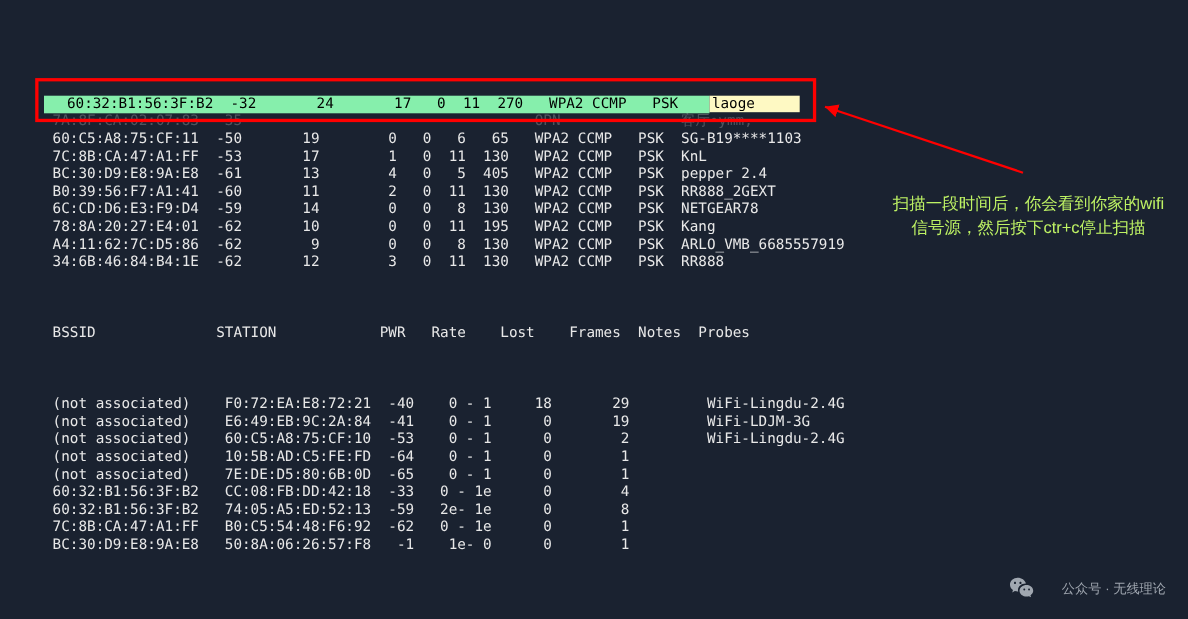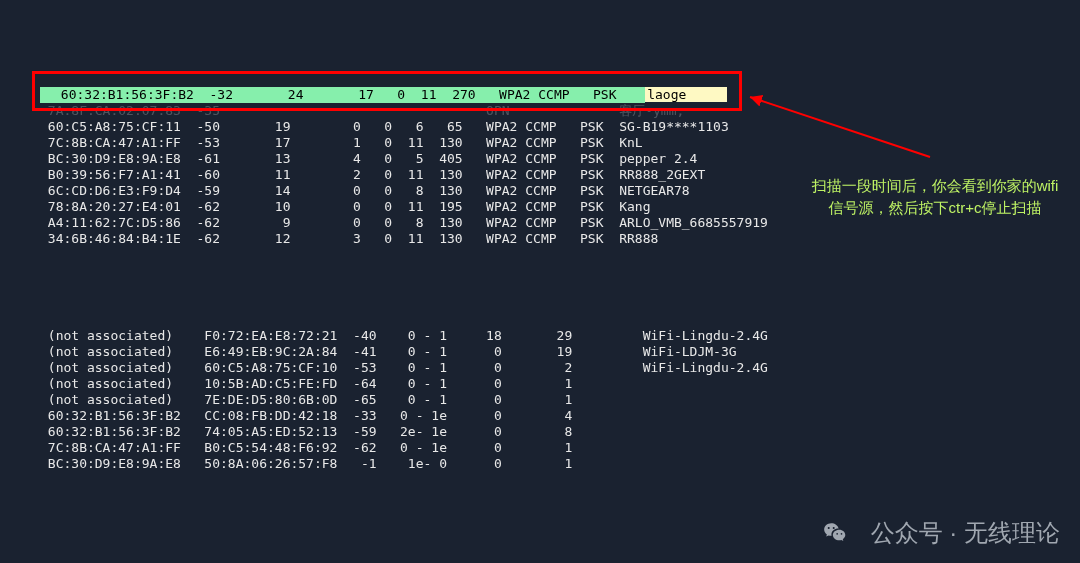--- a/index.html
+++ b/index.html
@@ -51,21 +51,21 @@
     width: 250px;
     white-space: normal;
     text-align: center;
   }
   .watermark {
     position: absolute;
     right: 20px;
     bottom: 14px;
     color: #a0a7b0;
     font-family: "Microsoft YaHei", SimHei, sans-serif;
-    font-size: 24px;
+    font-size: 12px;
     display: flex;
     align-items: center;
     gap: 22px;
   }
   .wm-icon {
     width: 28px; height: 28px;
     display: inline-flex; align-items: center; justify-content: center;
   }
   .essid-cell {
     background:#fef9c3;
@@ -74,20 +74,21 @@
   }
 </style>
 </head>
 <body>
 
 <div class="terminal">
 <div class="line"></div>
 <div class="line"></div>
 <div id="ap-body"><div class="line"><span class="hl-row"> 60:32:B1:56:3F:B2  -32       24       17   0  11  270   WPA2 CCMP   PSK  </span><span class="essid-cell">laoge     </span></div><div class="line" style="opacity: 0.25;"> 7A:8F:CA:02:07:83  -35                                  OPN              客厅•ymm,</div><div class="line"> 60:C5:A8:75:CF:11  -50       19        0   0   6   65   WPA2 CCMP   PSK  SG-B19****1103</div><div class="line"> 7C:8B:CA:47:A1:FF  -53       17        1   0  11  130   WPA2 CCMP   PSK  KnL</div><div class="line"> BC:30:D9:E8:9A:E8  -61       13        4   0   5  405   WPA2 CCMP   PSK  pepper 2.4</div><div class="line"> B0:39:56:F7:A1:41  -60       11        2   0  11  130   WPA2 CCMP   PSK  RR888_2GEXT</div><div class="line"> 6C:CD:D6:E3:F9:D4  -59       14        0   0   8  130   WPA2 CCMP   PSK  NETGEAR78</div><div class="line"> 78:8A:20:27:E4:01  -62       10        0   0  11  195   WPA2 CCMP   PSK  Kang</div><div class="line"> A4:11:62:7C:D5:86  -62        9        0   0   8  130   WPA2 CCMP   PSK  ARLO_VMB_6685557919</div><div class="line"> 34:6B:46:84:B4:1E  -62       12        3   0  11  130   WPA2 CCMP   PSK  RR888</div></div>
 <div class="line"></div>
+<div class="line"> BSSID              STATION            PWR   Rate    Lost    Frames  Notes  Probes</div>
 <div class="line"></div>
 <div id="sta-body"><div class="line"> (not associated)    F0:72:EA:E8:72:21  -40    0 - 1     18       29         WiFi-Lingdu-2.4G</div><div class="line"> (not associated)    E6:49:EB:9C:2A:84  -41    0 - 1      0       19         WiFi-LDJM-3G</div><div class="line"> (not associated)    60:C5:A8:75:CF:10  -53    0 - 1      0        2         WiFi-Lingdu-2.4G</div><div class="line"> (not associated)    10:5B:AD:C5:FE:FD  -64    0 - 1      0        1         </div><div class="line"> (not associated)    7E:DE:D5:80:6B:0D  -65    0 - 1      0        1         </div><div class="line"> 60:32:B1:56:3F:B2   CC:08:FB:DD:42:18  -33   0 - 1e      0        4         </div><div class="line"> 60:32:B1:56:3F:B2   74:05:A5:ED:52:13  -59   2e- 1e      0        8         </div><div class="line"> 7C:8B:CA:47:A1:FF   B0:C5:54:48:F6:92  -62   0 - 1e      0        1         </div><div class="line"> BC:30:D9:E8:9A:E8   50:8A:06:26:57:F8   -1    1e- 0      0        1         </div></div>
 
 
 
 </div>
 
 <div class="redbox"></div>
 
 <svg class="arrow" viewBox="0 0 200 70">

